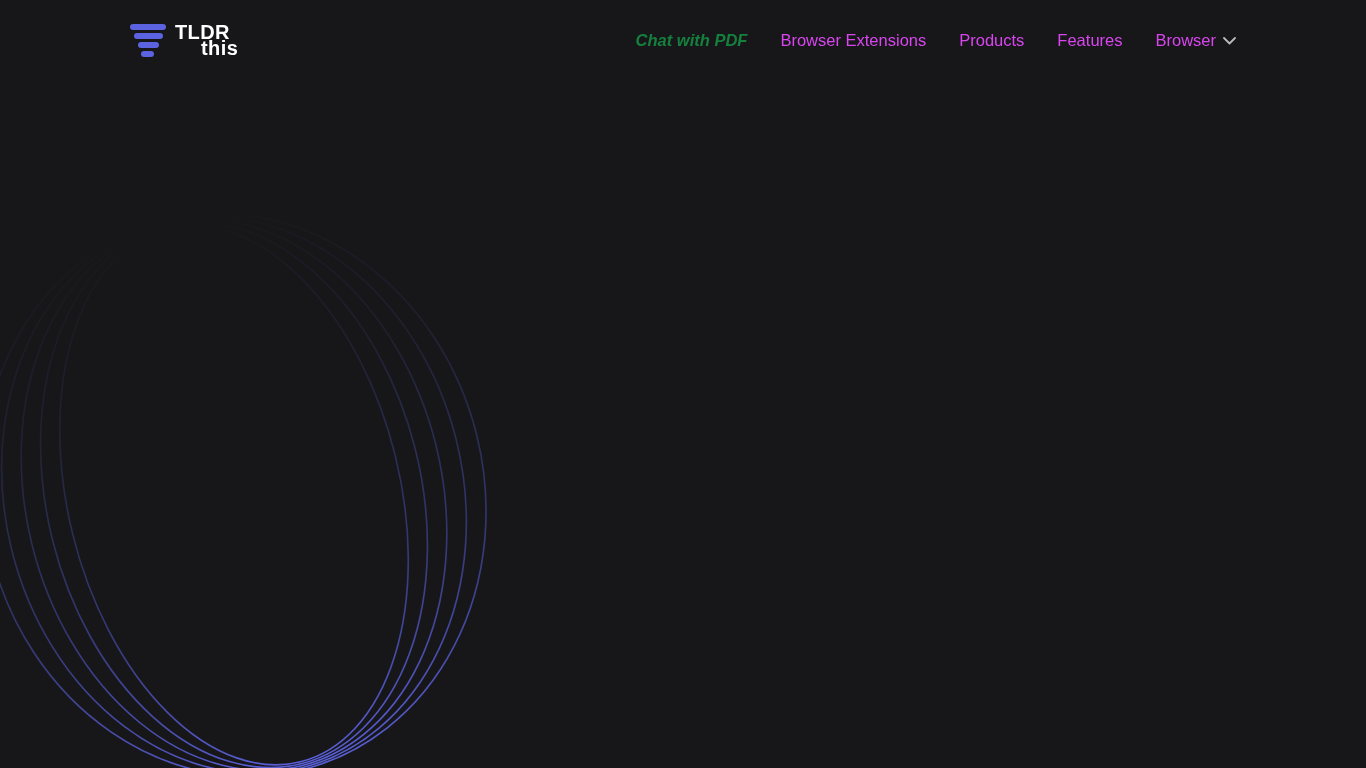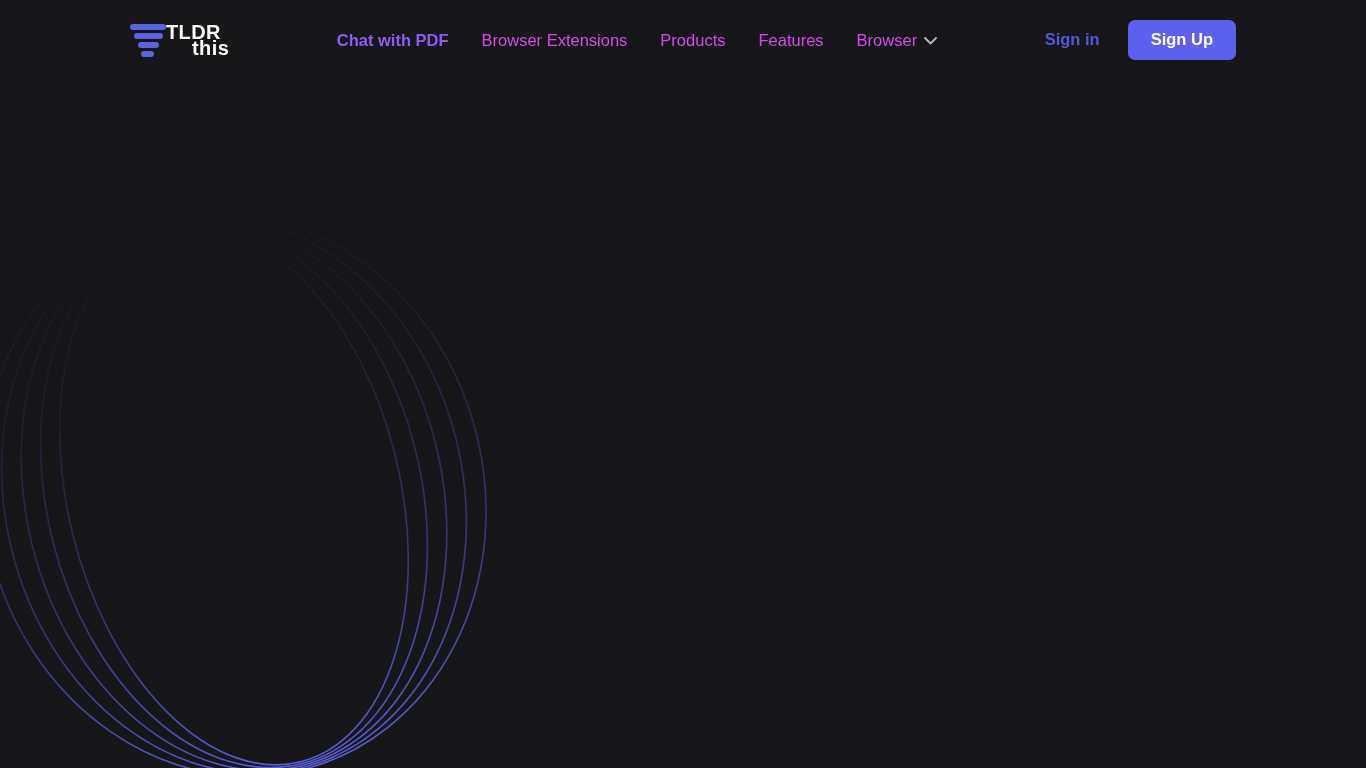--- a/index.html
+++ b/index.html
@@ -35,20 +35,21 @@
     align-items: center;
     justify-content: space-between;
     height: 80px;
     padding: 0 130px;
     box-sizing: border-box;
   }
 
   .logo {
     display: flex;
     align-items: center;
+    gap: 9px;
     cursor: pointer;
     text-decoration: none;
   }
   .logo-text {
     display: flex;
     flex-direction: column;
     color: #ffffff;
     font-size: 20px;
     font-weight: 800;
     line-height: 0.82;
@@ -64,22 +65,23 @@
   nav a {
     color: #d946ef;
     font-size: 16.5px;
     text-decoration: none;
     cursor: pointer;
     display: inline-flex;
     align-items: center;
     white-space: nowrap;
   }
   nav a.active {
-    color: #8b5cf6;
+    color: #15803d;
     font-weight: 700;
+    font-style: italic;
   }
   .chev {
     margin-left: 7px;
     margin-top: 2px;
   }
 
   .auth {
     display: flex;
     align-items: center;
     gap: 28px;
@@ -148,20 +150,16 @@
       <a>Products</a>
       <a>Features</a>
       <a>
         <span>Browser</span>
         <svg class="chev" width="13" height="8" viewBox="0 0 13 8" aria-hidden="true">
           <polyline points="1,1 6.5,6.5 12,1" fill="none" stroke="#b9bac0" stroke-width="1.8" stroke-linecap="round" stroke-linejoin="round"></polyline>
         </svg>
       </a>
     </nav>
 
-    <div class="auth">
-      <a class="signin">Sign in</a>
-      <button class="signup">Sign Up</button>
-    </div>
 
   </header>
 
 </div>
 
 </body></html>

